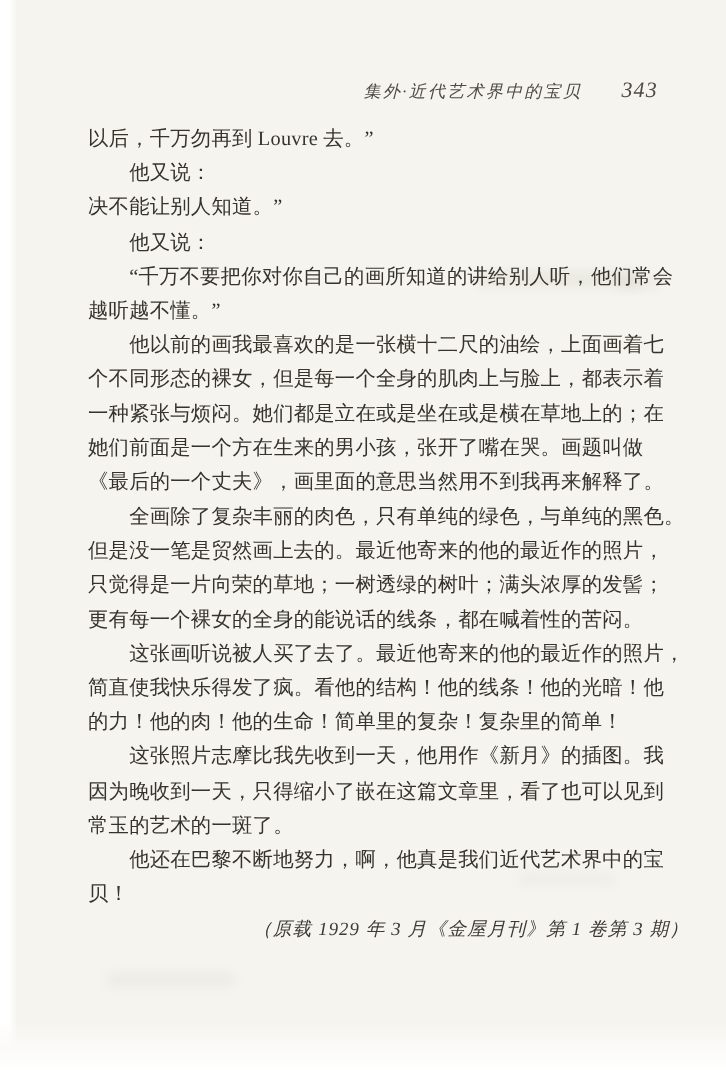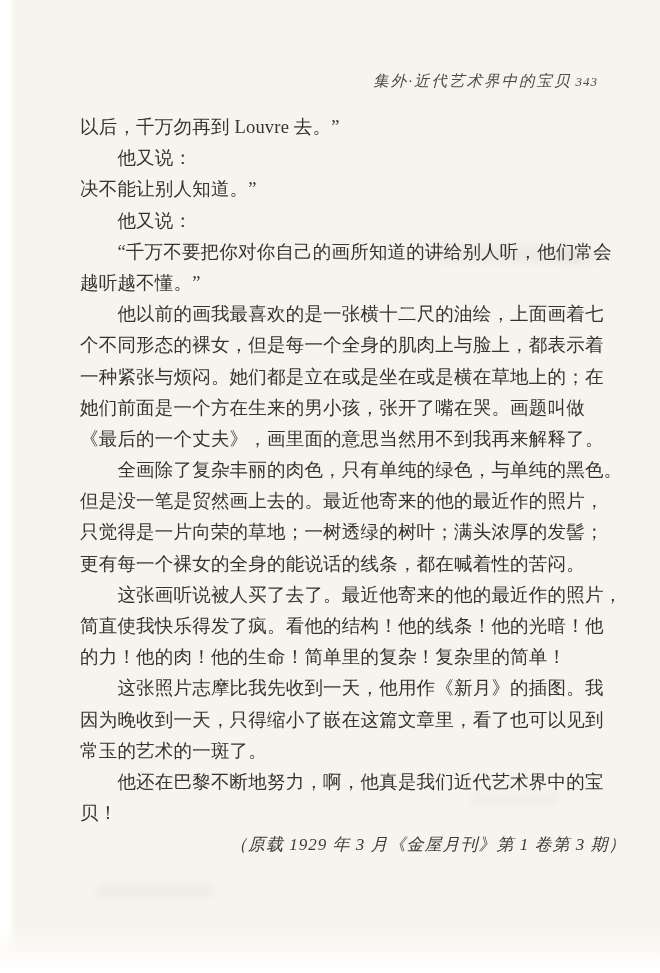--- a/index.html
+++ b/index.html
@@ -34,30 +34,30 @@
     height: 46px;
     background: linear-gradient(180deg, rgba(255,255,255,0) 0%, #fbfaf7 55%, #ffffff 100%);
     z-index: 3;
   }
   .running-header {
     position: absolute;
     top: 71px;
     right: 62px;
     display: flex;
     align-items: baseline;
-    gap: 4px;
+    gap: 36px;
     font-style: italic;
     font-size: 15.5px;
     letter-spacing: 2px;
     color: #4e4b44;
     z-index: 2;
   }
   .running-header .pagenum {
     letter-spacing: 1px;
-    font-size: 13px;
+    font-size: 20px;
   }
   .body-text {
     position: absolute;
     left: 80px;
     top: 112px;
     width: 524px;
     z-index: 2;
   }
   .line {
     height: 31.2px;

